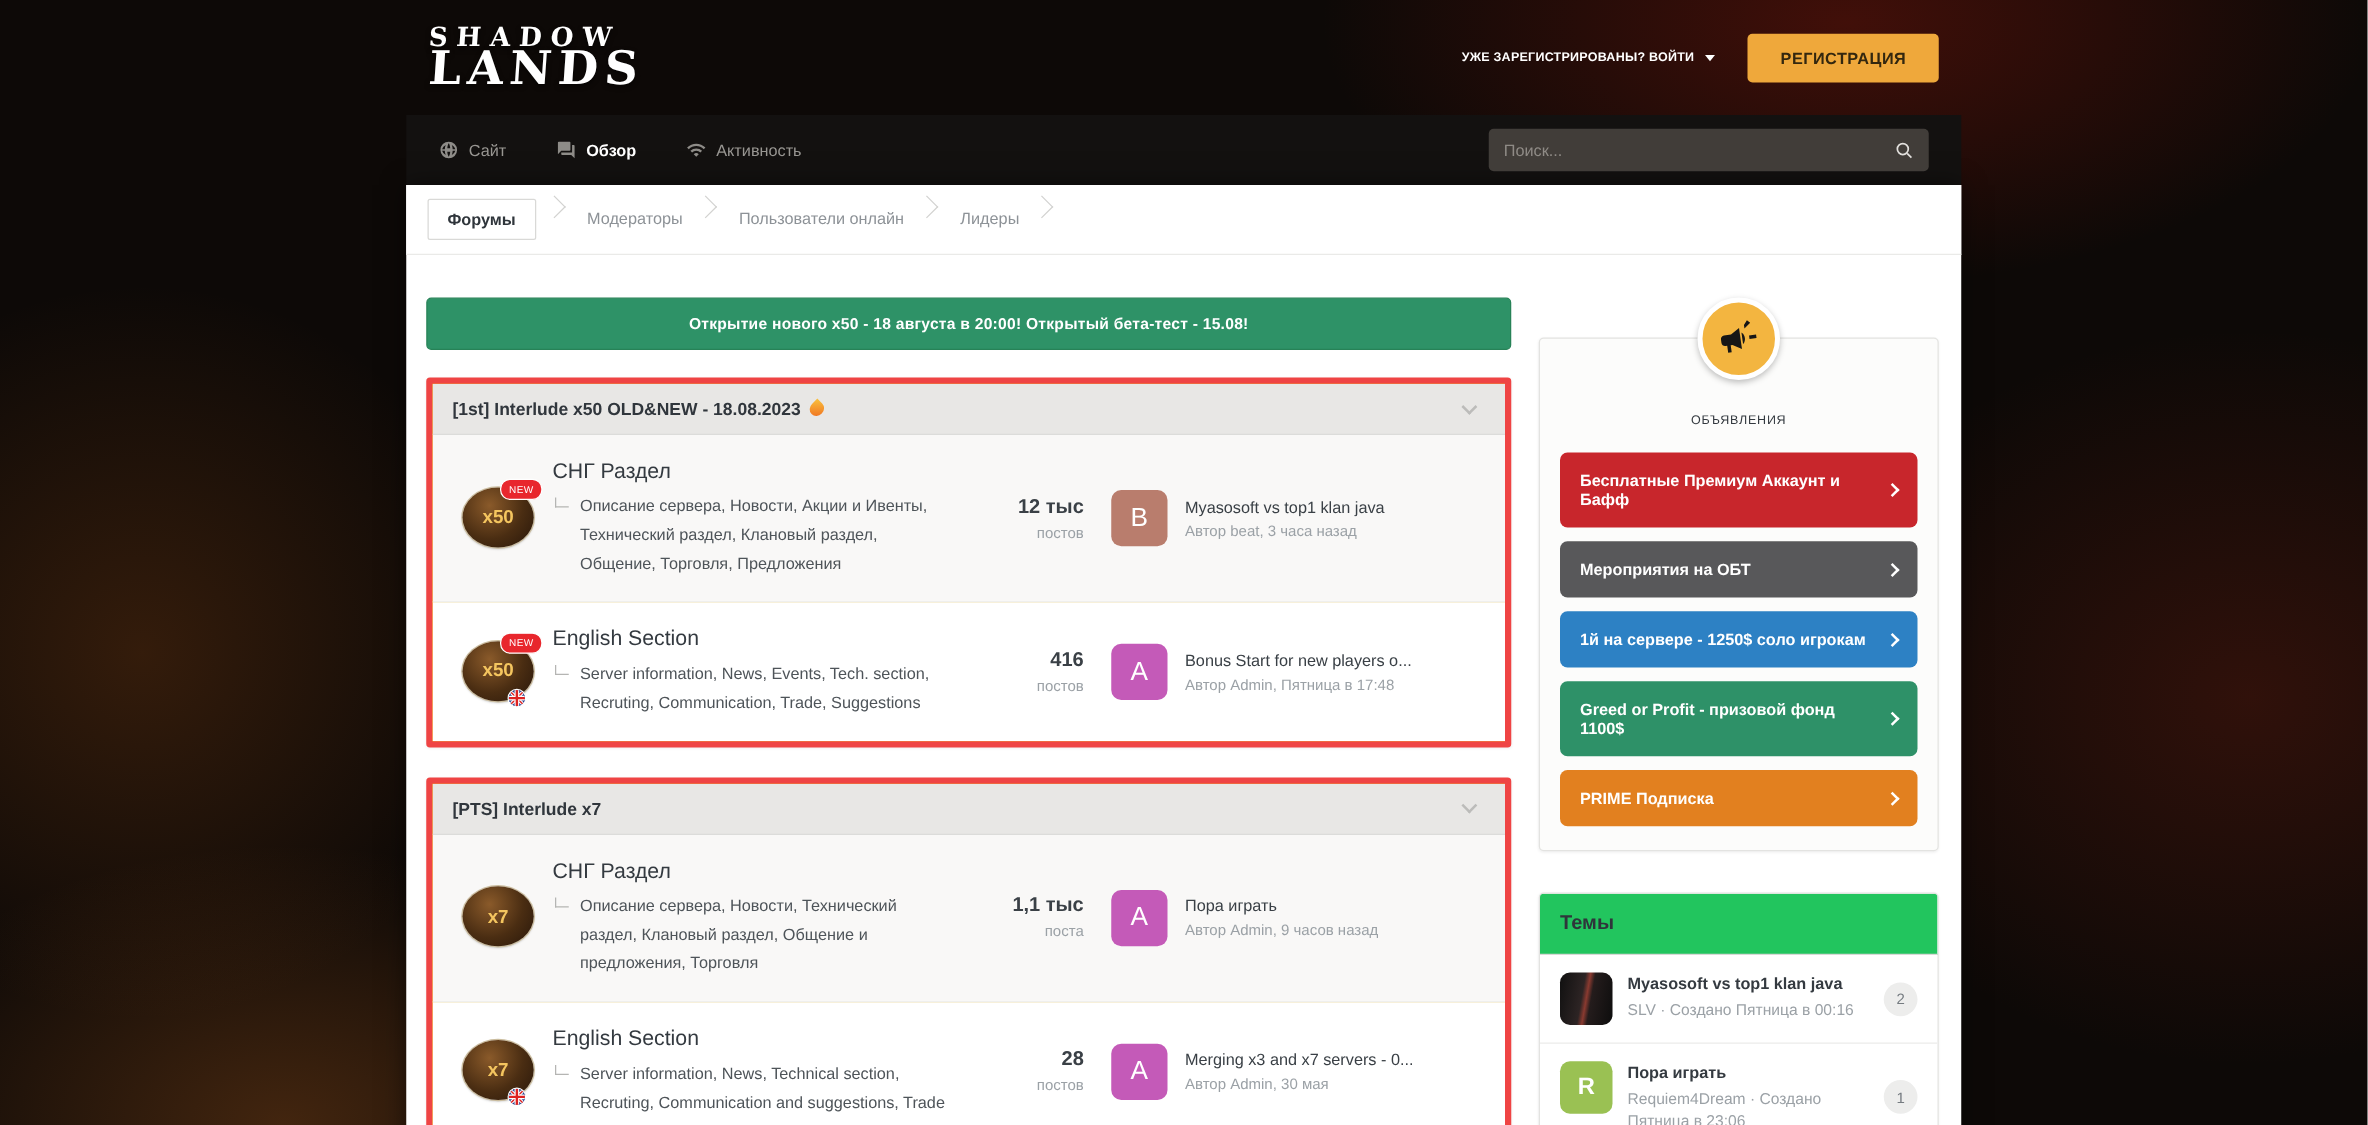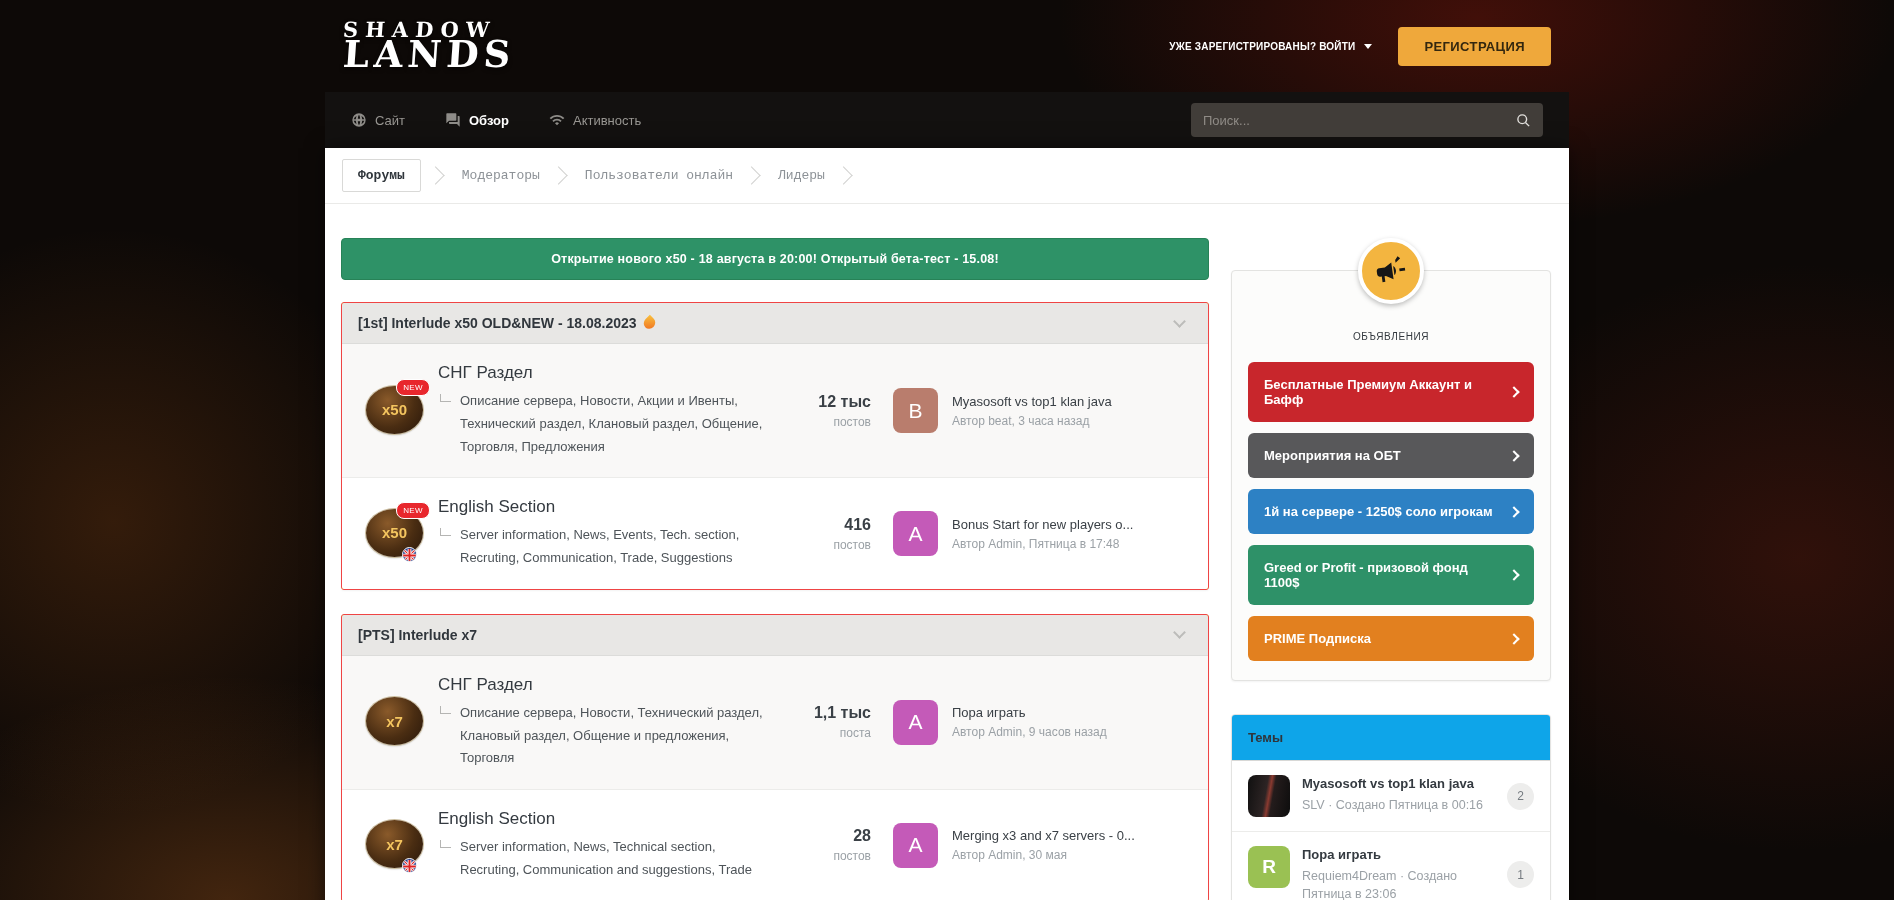--- a/index.html
+++ b/index.html
@@ -35,32 +35,32 @@
   .nav-item.active { color:#fff; font-weight:bold; }
   .searchbox { width:352px; height:34px; background:#413d39; border-radius:4px; display:flex; align-items:center; padding:0 12px;justify-content:center; }
   .searchbox input { flex:1; background:transparent; border:none; outline:none; font-family:inherit; font-size:13px; color:#cfcbc7; }
   .searchbox input::placeholder { color:#8f8b86; }
   .search-btn { background:none; border:none; cursor:pointer; display:flex; }
   .search-btn svg { width:15px; height:15px; stroke:#e2e0dd; stroke-width:2.2; fill:none; }
 
   
   .content { background:#fff; min-height:752px; box-shadow:0 0 18px rgba(0,0,0,.5); }
 
-  .breadcrumbs { display:flex; align-items:center; padding:11px 17px; border-bottom:1px solid #eaeae8; background:#fff;font-family:Liberation Mono, monospace; }
+  .breadcrumbs { display:flex; padding:11px 17px; border-bottom:1px solid #eaeae8; background:#fff; }
   .crumb-box { border:1px solid #d9d9d7; border-radius:2px; padding:8px 15px; font-size:13px; font-weight:bold; color:#2f353b; cursor:pointer; }
   .crumb { font-size:13px; color:#8d9297; padding:8px 4px; cursor:pointer; }
   .crumb-sep { width:13px; height:13px; border-top:1px solid #d2d2d0; border-right:1px solid #d2d2d0; transform:rotate(45deg); margin:0 16px 0 8px; flex:none; }
 
   .body-grid { display:flex; gap:22px; padding:34px 16px 0; }
   .col-main { width:868px; flex:none; }
   .col-side { width:320px; flex:none; }
 
   .banner { display:block; background:#2e9267; border:1px solid #278257; border-radius:4px; color:#fff; font-weight:bold; font-size:12.5px; text-align:center; padding:13px 10px; margin-bottom:22px; cursor:pointer; letter-spacing:.2px; }
 
-  .section { border:1px solid #ef4444; border-radius:3px; background:#eab308; box-shadow:0 1px 2px rgba(0,0,0,.05); margin-bottom:24px; overflow:hidden; }
+  .section { border:5px solid #ef4444; border-radius:3px; background:#eab308; box-shadow:0 1px 2px rgba(0,0,0,.05); margin-bottom:24px; overflow:hidden; }
   .section-header { background:#e8e7e5; padding:12px 16px; display:flex; justify-content:space-between; align-items:center; border-bottom:1px solid #dcdcda; cursor:pointer; }
   .section-title { font-size:14px; font-weight:bold; color:#30363c; display:flex; align-items:center; gap:7px; }
   .flame { width:11px; height:12px; border-radius:0 50% 50% 50%; transform:rotate(45deg); background:linear-gradient(135deg,#f9c13e,#ef6c1e); display:inline-block; }
   .chev-down { width:9px; height:9px; border-right:2px solid #bcbcba; border-bottom:2px solid #bcbcba; transform:rotate(45deg); margin:-4px 8px 0 0; }
 
   .frow { display:flex; align-items:center; padding:19px 24px; gap:14px; border-bottom:1px solid #ececea; background:#fff; }
   .frow.alt { background:#f9f8f7; }
   .frow:last-child { border-bottom:none; }
   .ficon { position:relative; width:50px; height:50px; flex:none; margin-right:8px; }
   .ficon-circle { width:57px; height:48px; border-radius:50%; background:radial-gradient(circle at 38% 30%, #8a5a2a, #4a2d12 55%, #27160a 100%); box-shadow:0 0 0 1px #cbbd9e, 0 1px 2px rgba(0,0,0,.3); display:flex; align-items:center; justify-content:center; color:#f4c55f; font-weight:bold; font-size:15px; cursor:pointer; }
@@ -81,21 +81,21 @@
 
   
   .announce { position:relative; border:1px solid #e3e3e1; background:#fcfcfb; border-radius:4px; padding:58px 16px 8px; margin-top:32px; box-shadow:0 1px 2px rgba(0,0,0,.05); }
   .mega-circle { position:absolute; top:-33px; left:50%; transform:translateX(-50%); width:66px; height:66px; border-radius:50%; background:#f3b540; border:4px solid #fff; display:flex; align-items:center; justify-content:center; box-shadow:0 2px 5px rgba(0,0,0,.25); }
   .mega-circle svg { width:34px; height:34px; fill:#161616; transform:rotate(-8deg); }
   .announce-title { text-align:center; font-size:10px; font-weight:normal; color:#33393f; letter-spacing:.6px; margin:2px 0 20px; }
   .abtn { display:flex; align-items:center; justify-content:space-between; border-radius:6px; padding:15px 16px; color:#fff; font-size:13px; font-weight:bold; margin-bottom:11px; cursor:pointer; }
   .chev-right { width:8px; height:8px; border-top:2.5px solid #fff; border-right:2.5px solid #fff; transform:rotate(45deg); flex:none; margin-left:8px; }
 
   .topics { border:1px solid #e3e3e1; background:#fff; border-radius:4px; margin-top:33px; overflow:hidden; box-shadow:0 1px 2px rgba(0,0,0,.05); }
-  .topics-header { background:#0ea5e9; padding:15px 16px; font-size:13px; font-weight:bold; color:#2f353b; border-bottom:1px solid #d8d8d6; }
+  .topics-header { background:#22c55e; padding:15px 16px; font-size:16px; font-weight:bold; color:#2f353b; border-bottom:1px solid #d8d8d6; }
   .topic { display:flex; gap:12px; padding:14px 16px; border-bottom:1px solid #ececea; align-items:flex-start; cursor:pointer; }
   .topic:last-child { border-bottom:none; }
   .tavatar { width:42px; height:42px; border-radius:8px; flex:none; display:flex; align-items:center; justify-content:center; color:#fff; font-size:19px; font-weight:bold; }
   .tav-dark { background:linear-gradient(100deg,#101010 0%,#2d2424 42%,#8a3a30 50%,#241c1c 58%,#0d0d0d 100%); }
   .tbody { flex:1 1 auto; min-width:0; }
   .ttitle { font-size:13px; font-weight:bold; color:#343a40; line-height:1.4; margin-bottom:3px; }
   .tmeta { font-size:12.5px; color:#9ba1a6; line-height:1.45; }
   .tbadge { width:27px; height:27px; border-radius:50%; background:#ededec; color:#757b80; font-size:12px; display:flex; align-items:center; justify-content:center; flex:none; align-self:center; }
 </style>
 </head>

